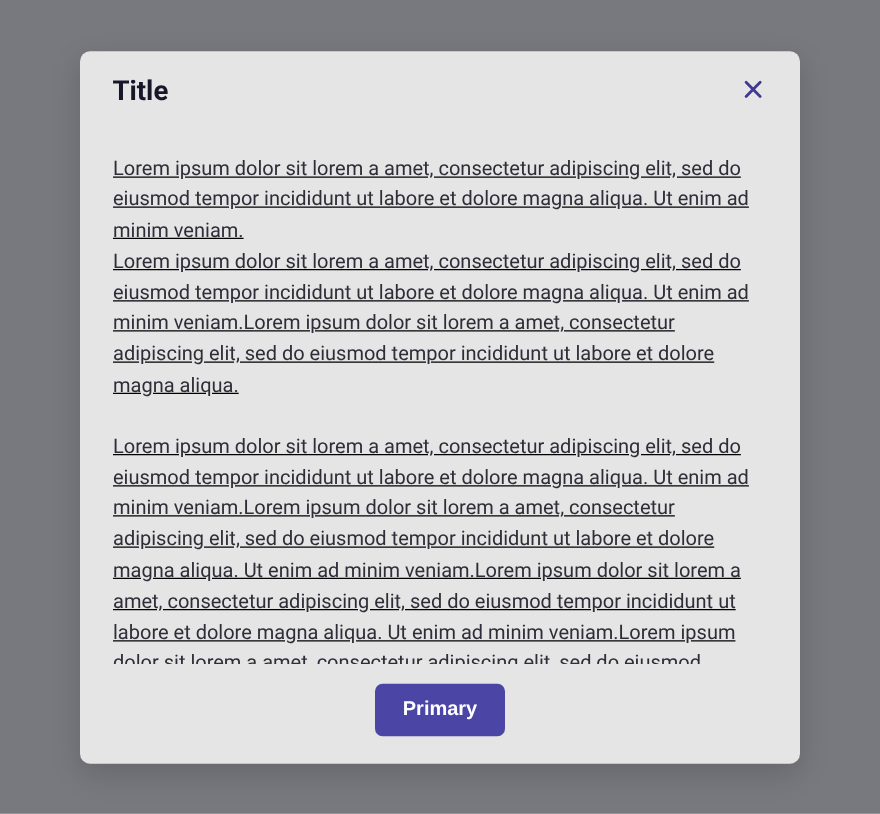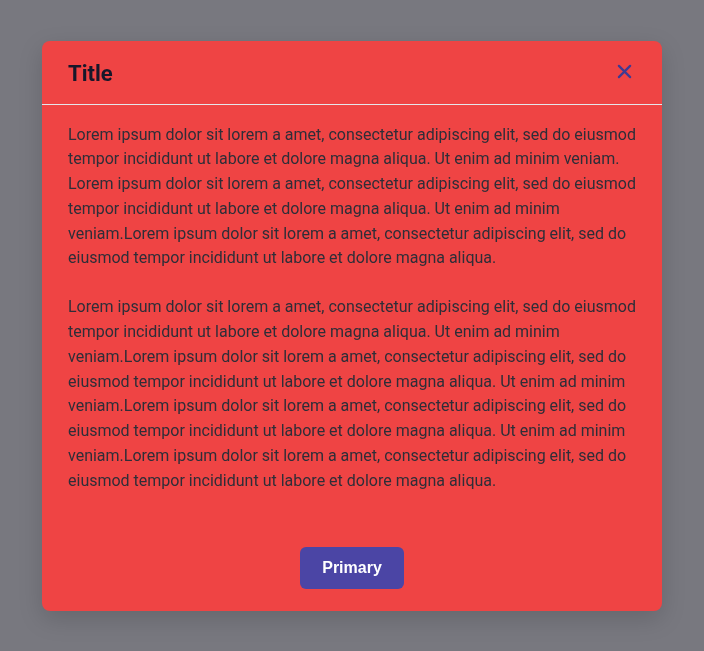--- a/index.html
+++ b/index.html
@@ -13,23 +13,23 @@
       font-family: -apple-system, BlinkMacSystemFont, "Segoe UI", Roboto, Helvetica, Arial, sans-serif;
       width: 704px;
       height: 651px;
       display: flex;
       align-items: center;
       justify-content: center;
       overflow: hidden;
     }
 
     .modal {
-      background: #ef4444;
+      background: #e5e5e5;
       border-radius: 8px;
-      width: 620px;
+      width: 576px;
       height: 570px;
       box-shadow: 0 8px 24px rgba(0,0,0,0.15);
       display: flex;
       flex-direction: column;
       overflow: hidden;
     }
 
     .modal-header {
       display: flex;
       align-items: center;
@@ -61,20 +61,21 @@
       height: 15px;
       stroke: #3e3a92;
       stroke-width: 2.4;
     }
 
     .modal-body {
       flex: 1;
       overflow: hidden;
       position: relative;
       padding: 18px 8px 0 26px;
+      text-decoration: underline;
     }
 
     .scroll-container {
       height: 100%;
       overflow-y: scroll;
       padding-right: 18px;
     }
 
     .scroll-container::-webkit-scrollbar {
       width: 8px;

